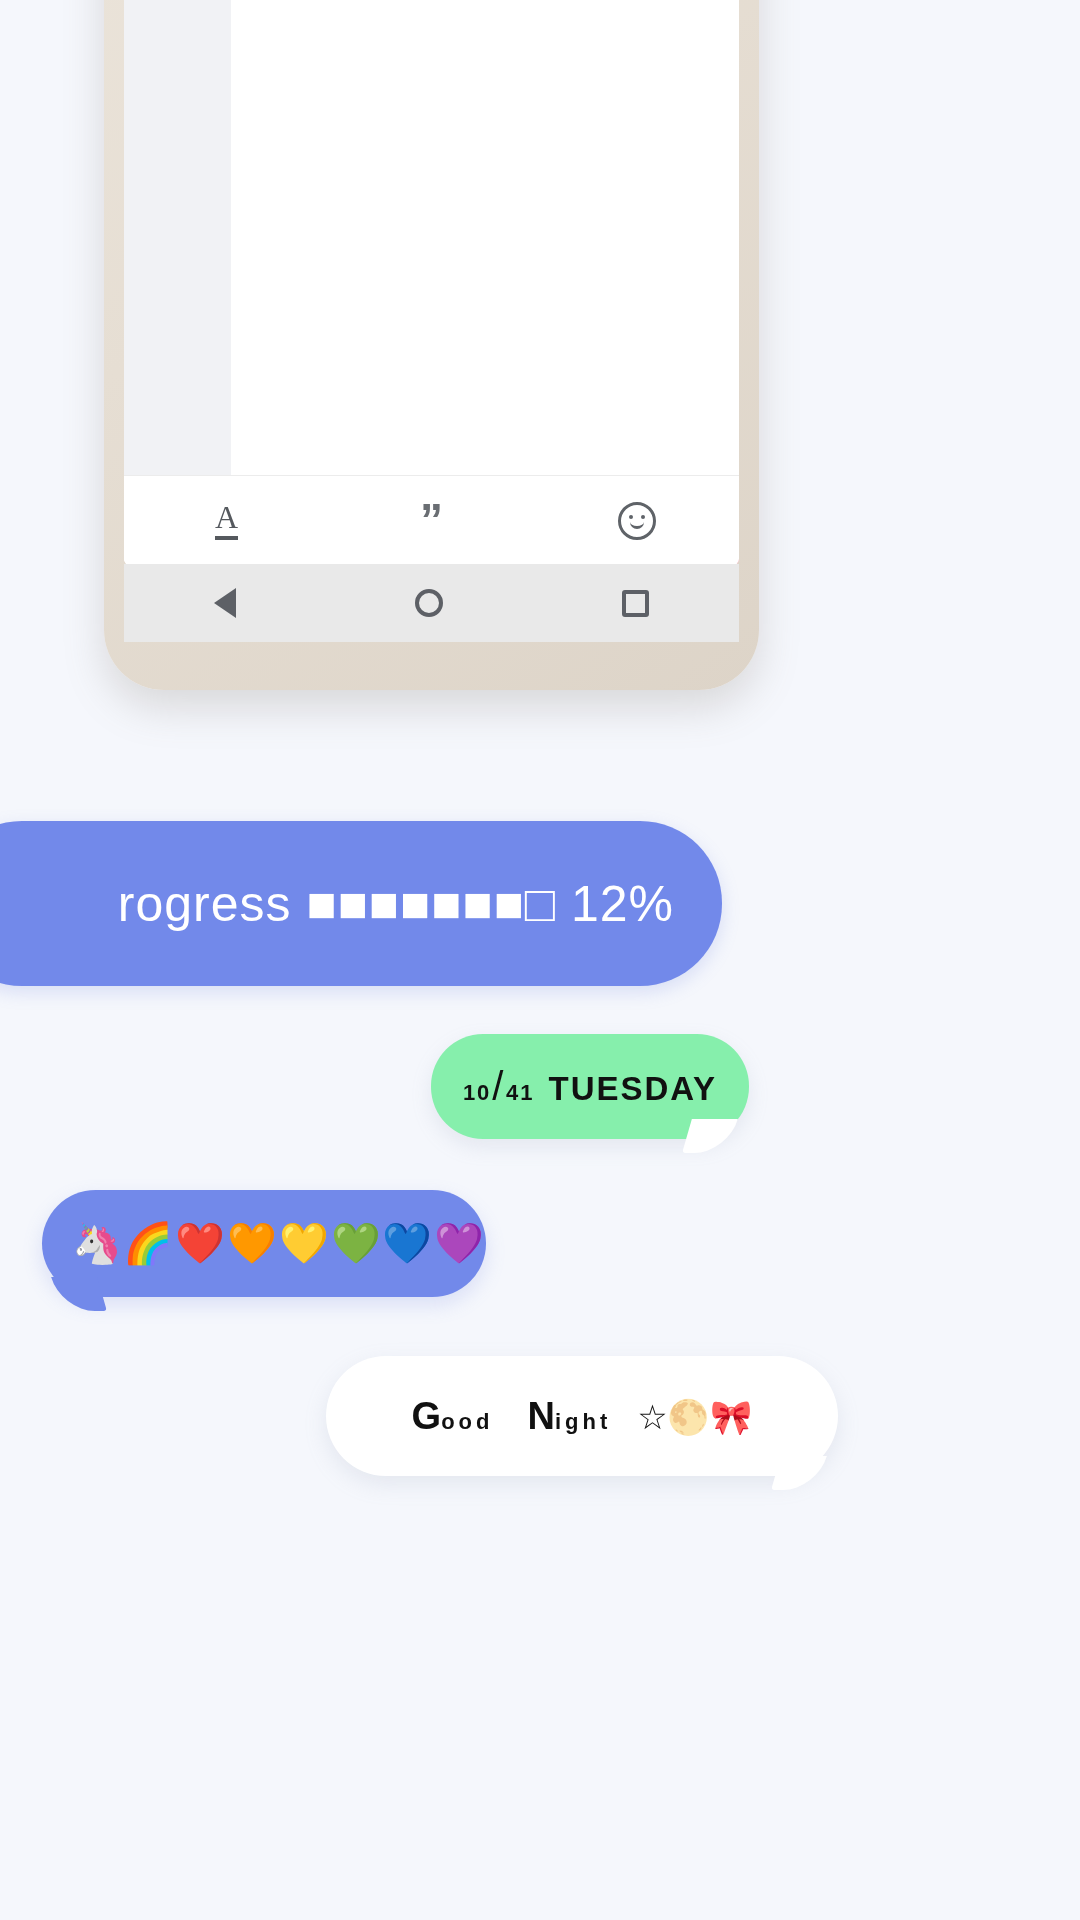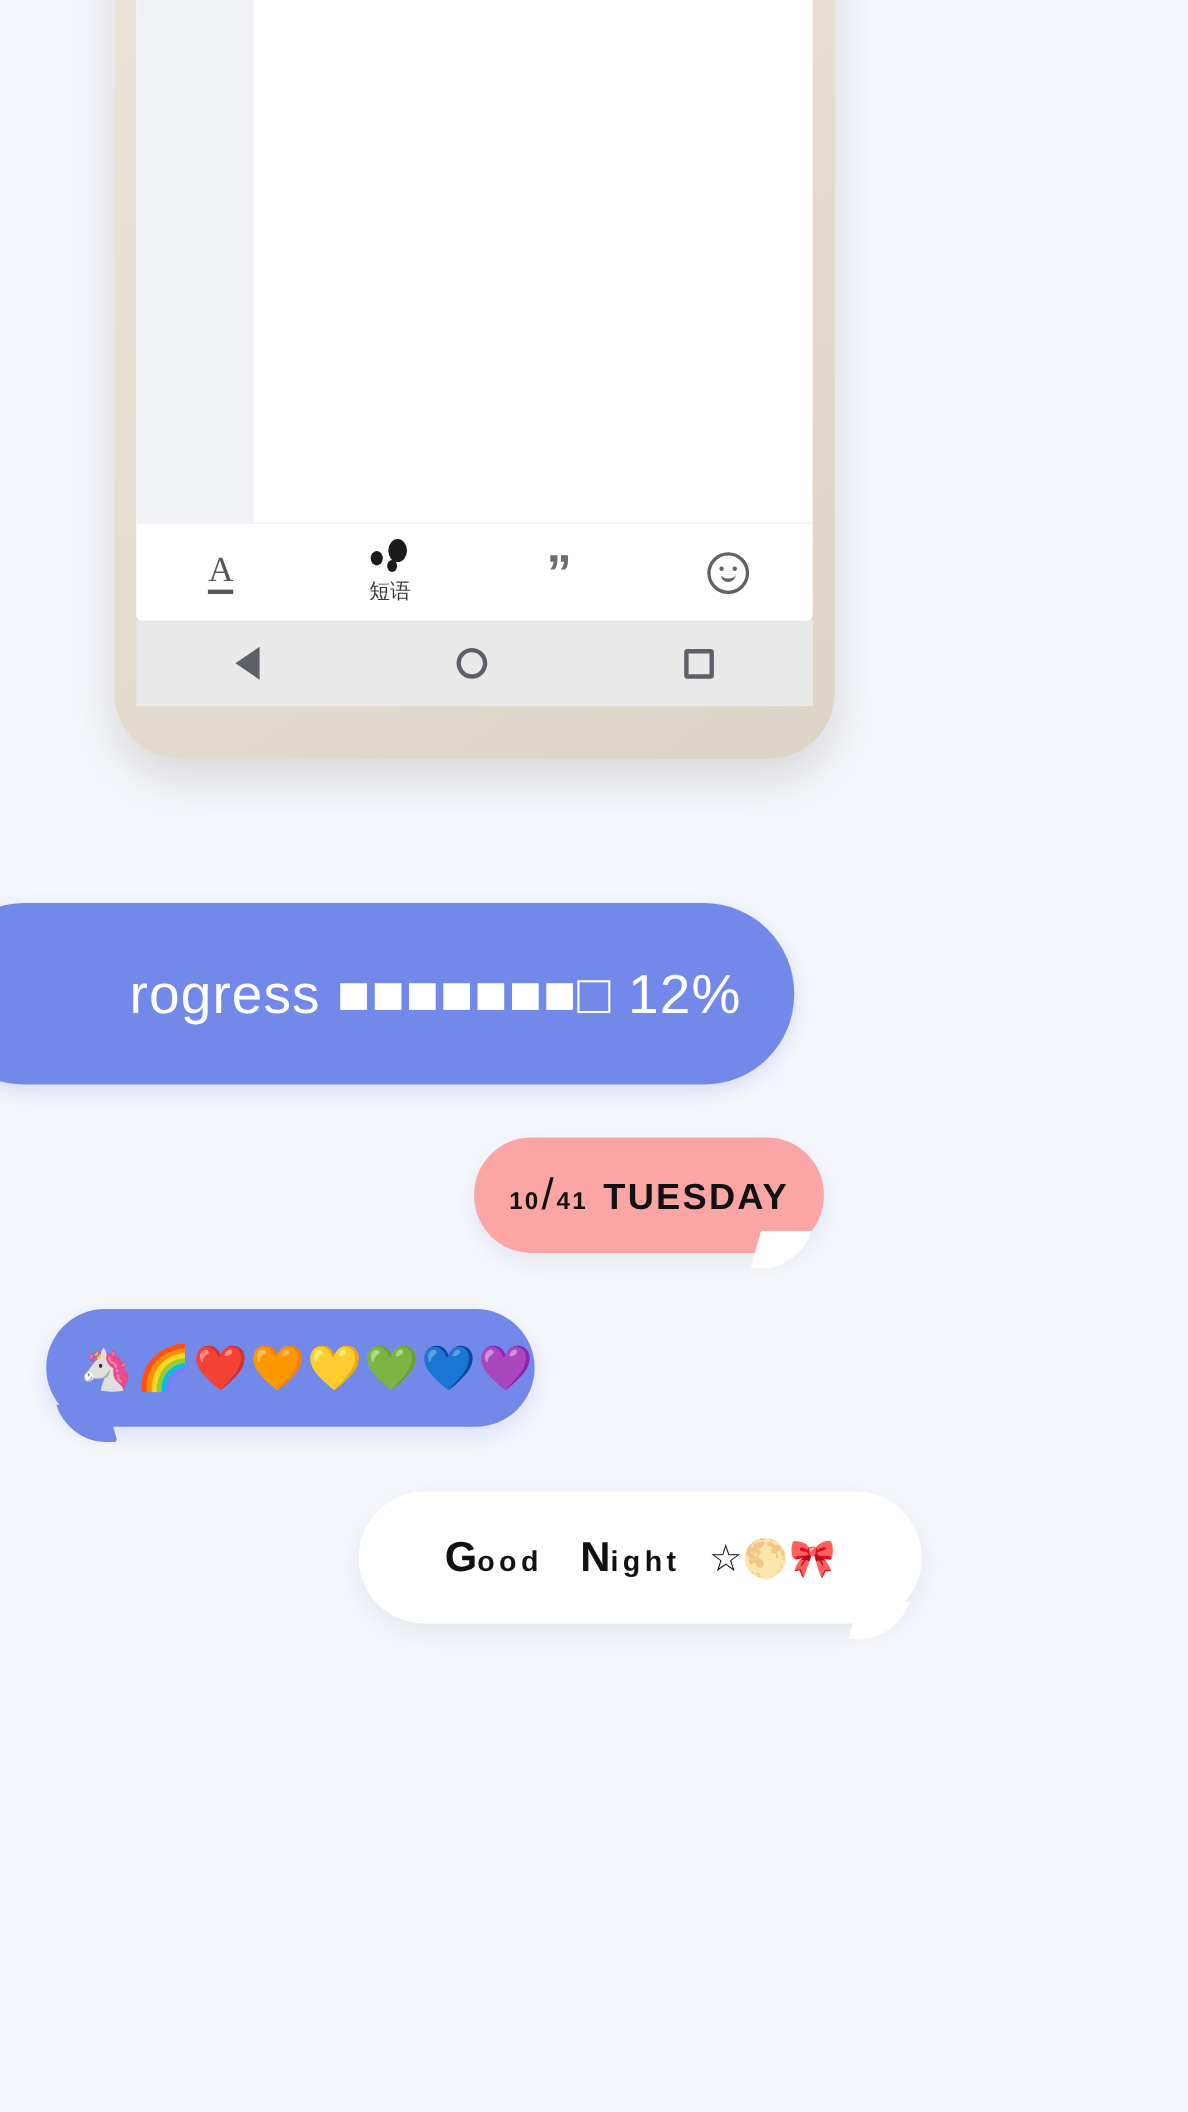--- a/index.html
+++ b/index.html
@@ -179,21 +179,21 @@
     letter-spacing: 1px;
     font-weight: 400;
   }
 
   .bubble-date {
     position: absolute;
     left: 431px;
     top: 1034px;
     width: 318px;
     height: 105px;
-    background: #fca5a5;
+    background: #86efac;
     border-radius: 52px;
     display: flex;
     align-items: center;
     justify-content: center;
     box-shadow: 0 8px 20px rgba(150,158,185,0.18);
   }
   .bubble-date::after {
     content: "";
     position: absolute;
     right: 16px; bottom: -14px;
@@ -272,21 +272,21 @@
   .night-text {
     position: relative;
     z-index: 2;
     font-size: 38px;
     font-weight: 800;
     color: #111;
     white-space: nowrap;
     display: flex;
     align-items: baseline;
   }
-  .night-sup { font-size: 26px; vertical-align: super; letter-spacing: 4px; font-weight: 700; }
+  .night-sup { font-size: 22px; vertical-align: super; letter-spacing: 4px; font-weight: 700; }
   .night-gap { display: inline-block; width: 34px; }
   .night-tail { margin-left: 26px; font-size: 34px; font-weight: 400; }
 </style>
 </head>
 <body>
 
 <div class="phone-mock">
   <div class="phone-screen">
     <div class="screen-edge-accent"></div>
 
@@ -312,28 +312,20 @@
 
         
 
         
       </div>
     </div>
 
     <div class="kb-toolbar">
       <div class="tool">
         <span class="tool-a">A</span>
-      </div>
-      <div class="tool">
-        <span class="bubble-icon">
-          <i class="b1"></i>
-            <i class="b2"></i>
-            <i class="b3"></i>
-        </span>
-        <span class="tool-label">短语</span>
       </div>
       <div class="tool">
         <span class="tool-quote">”</span>
       </div>
       <div class="tool">
         <span class="tool-smiley">
           <span class="smiley-mouth"></span>
         </span>
       </div>
     </div>

